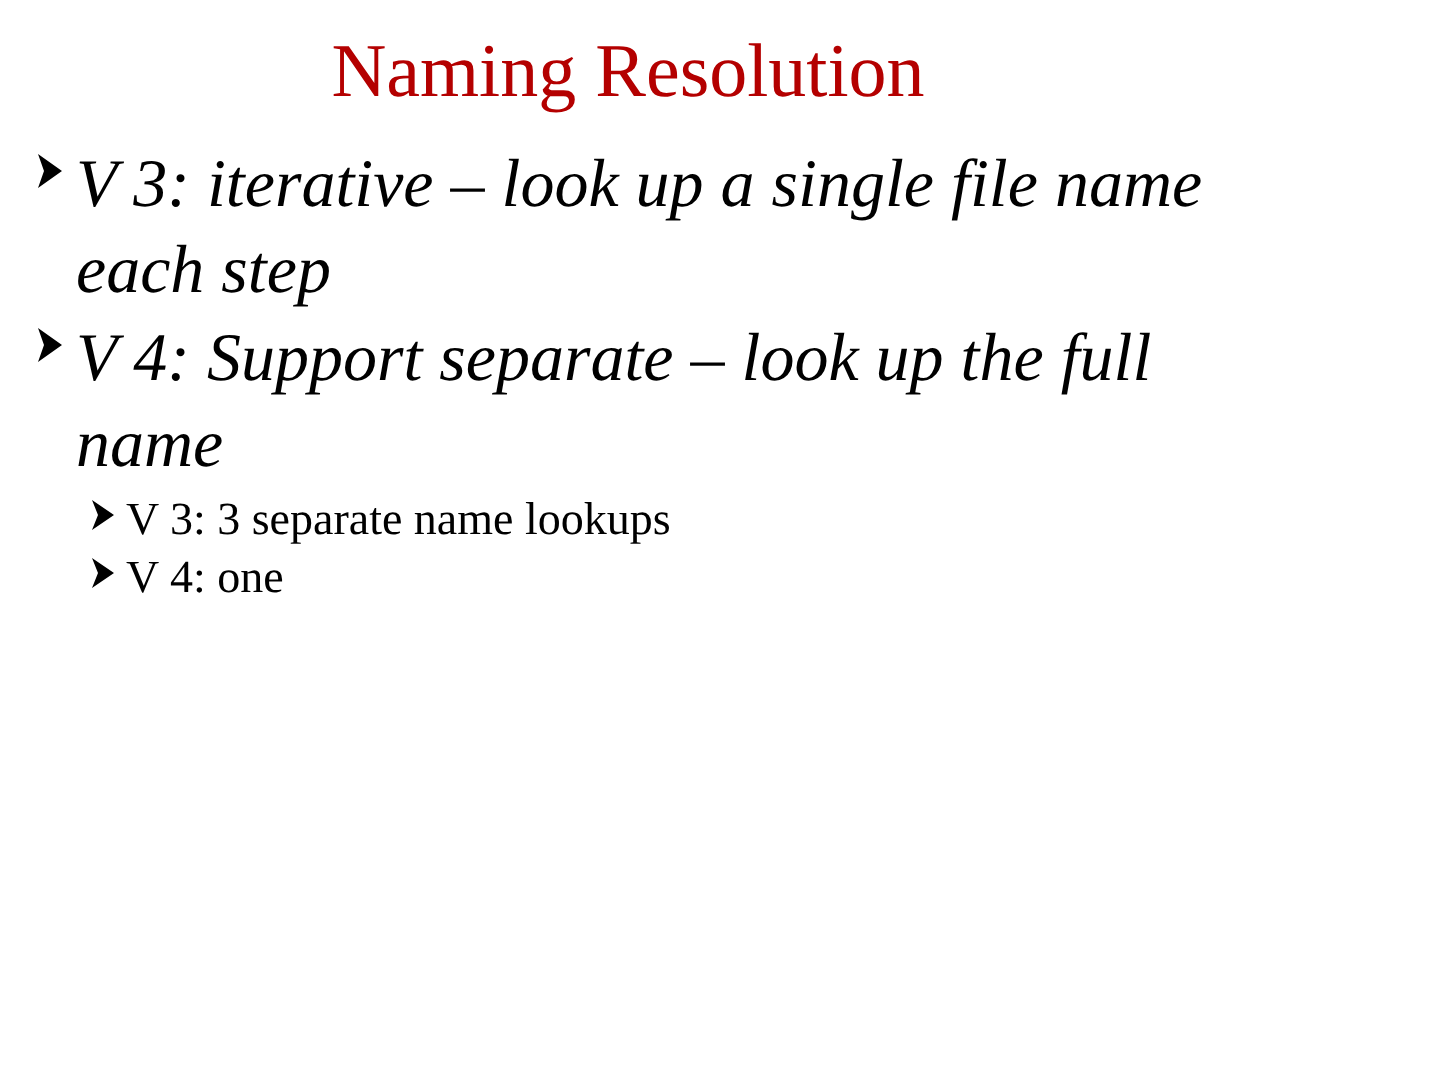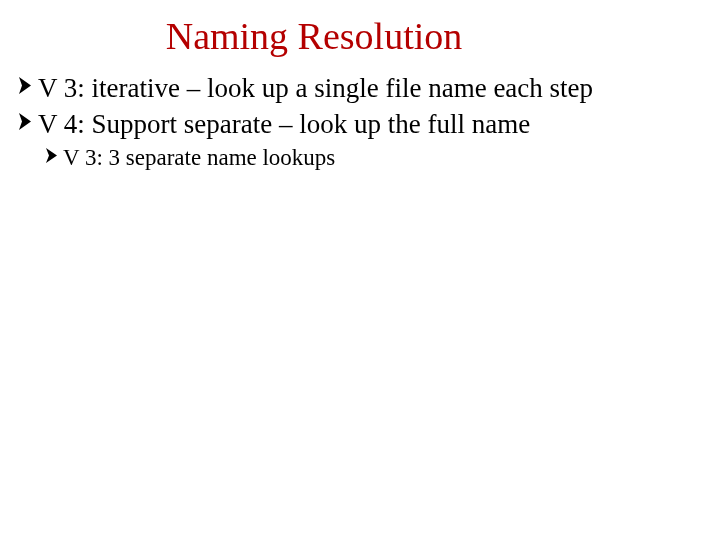--- a/index.html
+++ b/index.html
@@ -24,24 +24,25 @@
     color: #b40000;
     margin: 0 0 14px 0;
     font-weight: normal;
   }
   ul.level1 {
     list-style: none;
     margin: 0;
     padding: 0 4px 0 6px;
   }
   ul.level1 > li {
-    font-size: 27px;
+    font-size: 34px;
     line-height: 1.25;
     margin: 0 0 2px 0;
     display: flex;
+    font-style: italic;
   }
   ul.level2 {
     list-style: none;
     margin: 2px 0 0 0;
     padding: 0 4px 0 34px;
   }
   ul.level2 > li {
     font-size: 23px;
     line-height: 1.25;
     margin: 0;
@@ -85,14 +86,22 @@
 
   <ul class="level2">
     <li>
       <span class="bullet">
         <svg width="17" height="23" viewBox="0 0 17 23">
             <path d="M2 4 L13 11.5 L2 19 L5 11.5 Z" fill="#000"></path>
           </svg>
       </span>
       <span class="text">V 3: 3 separate name lookups</span>
     </li>
+    <li>
+      <span class="bullet">
+        <svg width="17" height="23" viewBox="0 0 17 23">
+            <path d="M2 4 L13 11.5 L2 19 L5 11.5 Z" fill="#000"></path>
+          </svg>
+      </span>
+      <span class="text">V 4: one</span>
+    </li>
   </ul>
 </div>
 
 </body></html>

